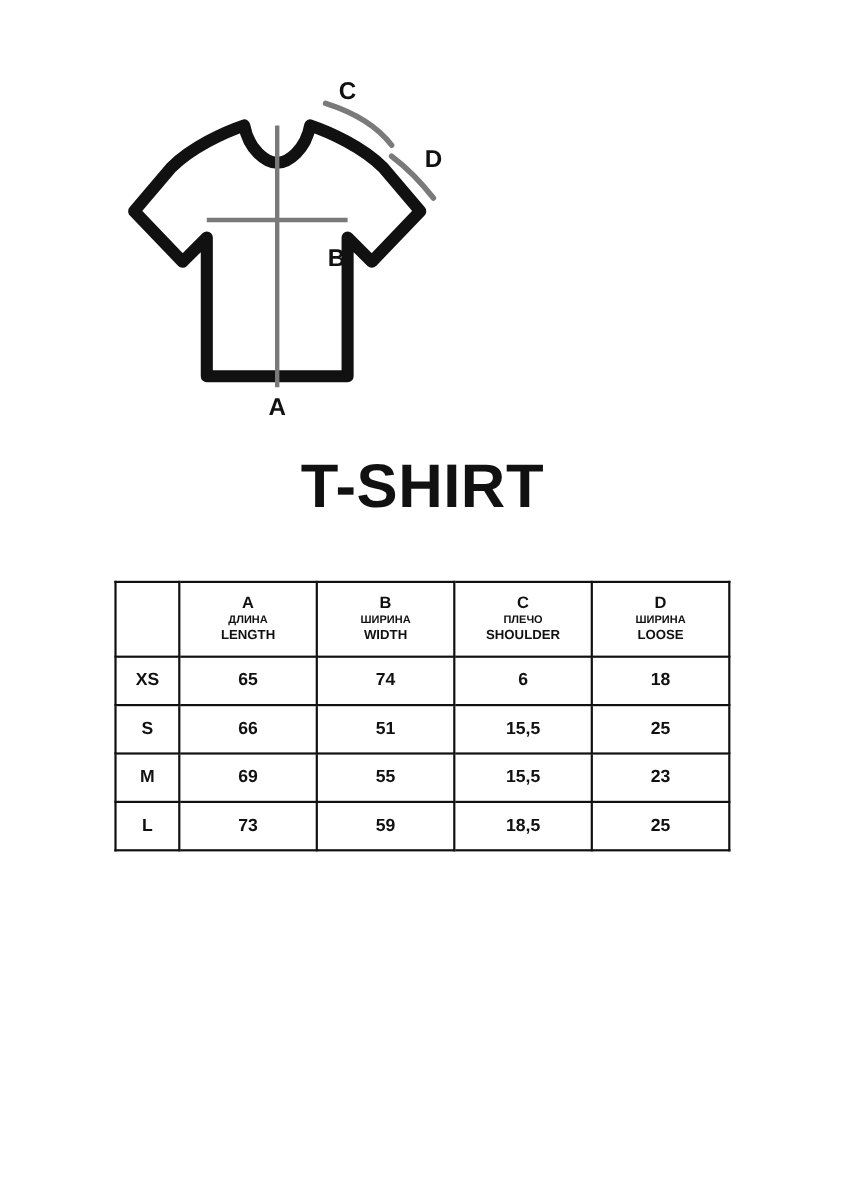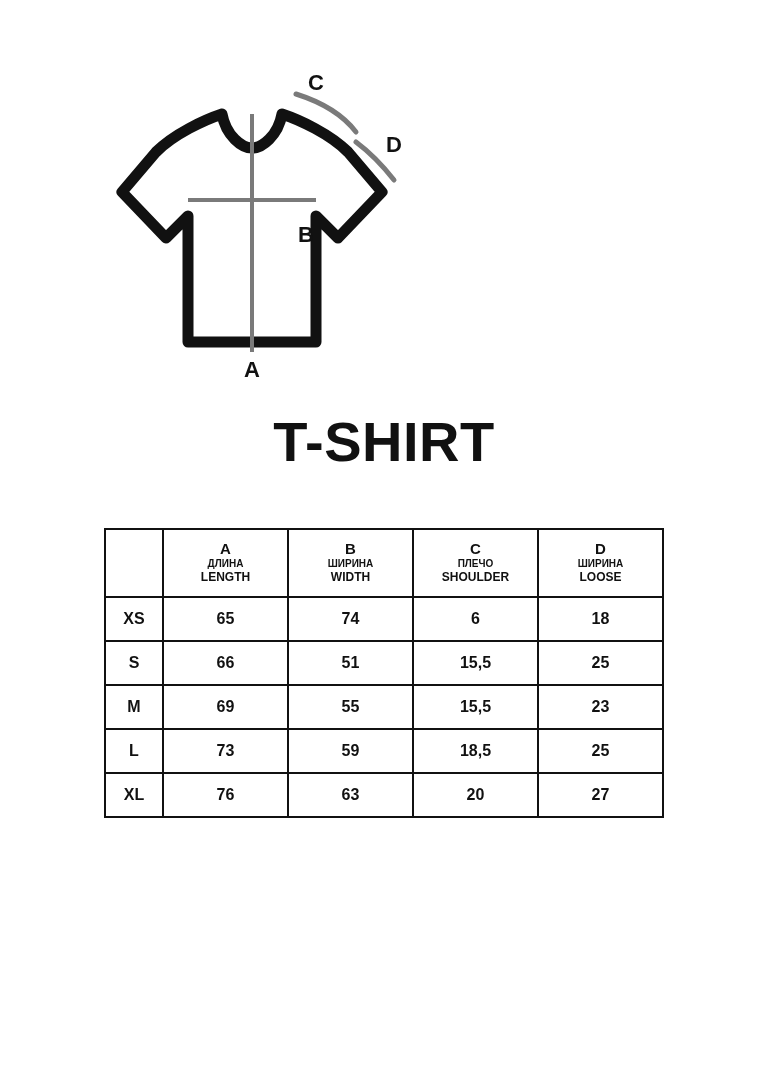--- a/index.html
+++ b/index.html
@@ -196,24 +196,17 @@
           <td>15,5</td>
           <td>23</td>
         </tr>
         <tr>
           <td class="size-cell">L</td>
           <td>73</td>
           <td>59</td>
           <td>18,5</td>
           <td>25</td>
         </tr>
-        <tr>
-          <td class="size-cell">XL</td>
-          <td>76</td>
-          <td>63</td>
-          <td>20</td>
-          <td>27</td>
-        </tr>
       </tbody>
     </table>
   </div>
 
 </div>
 
 </body></html>

